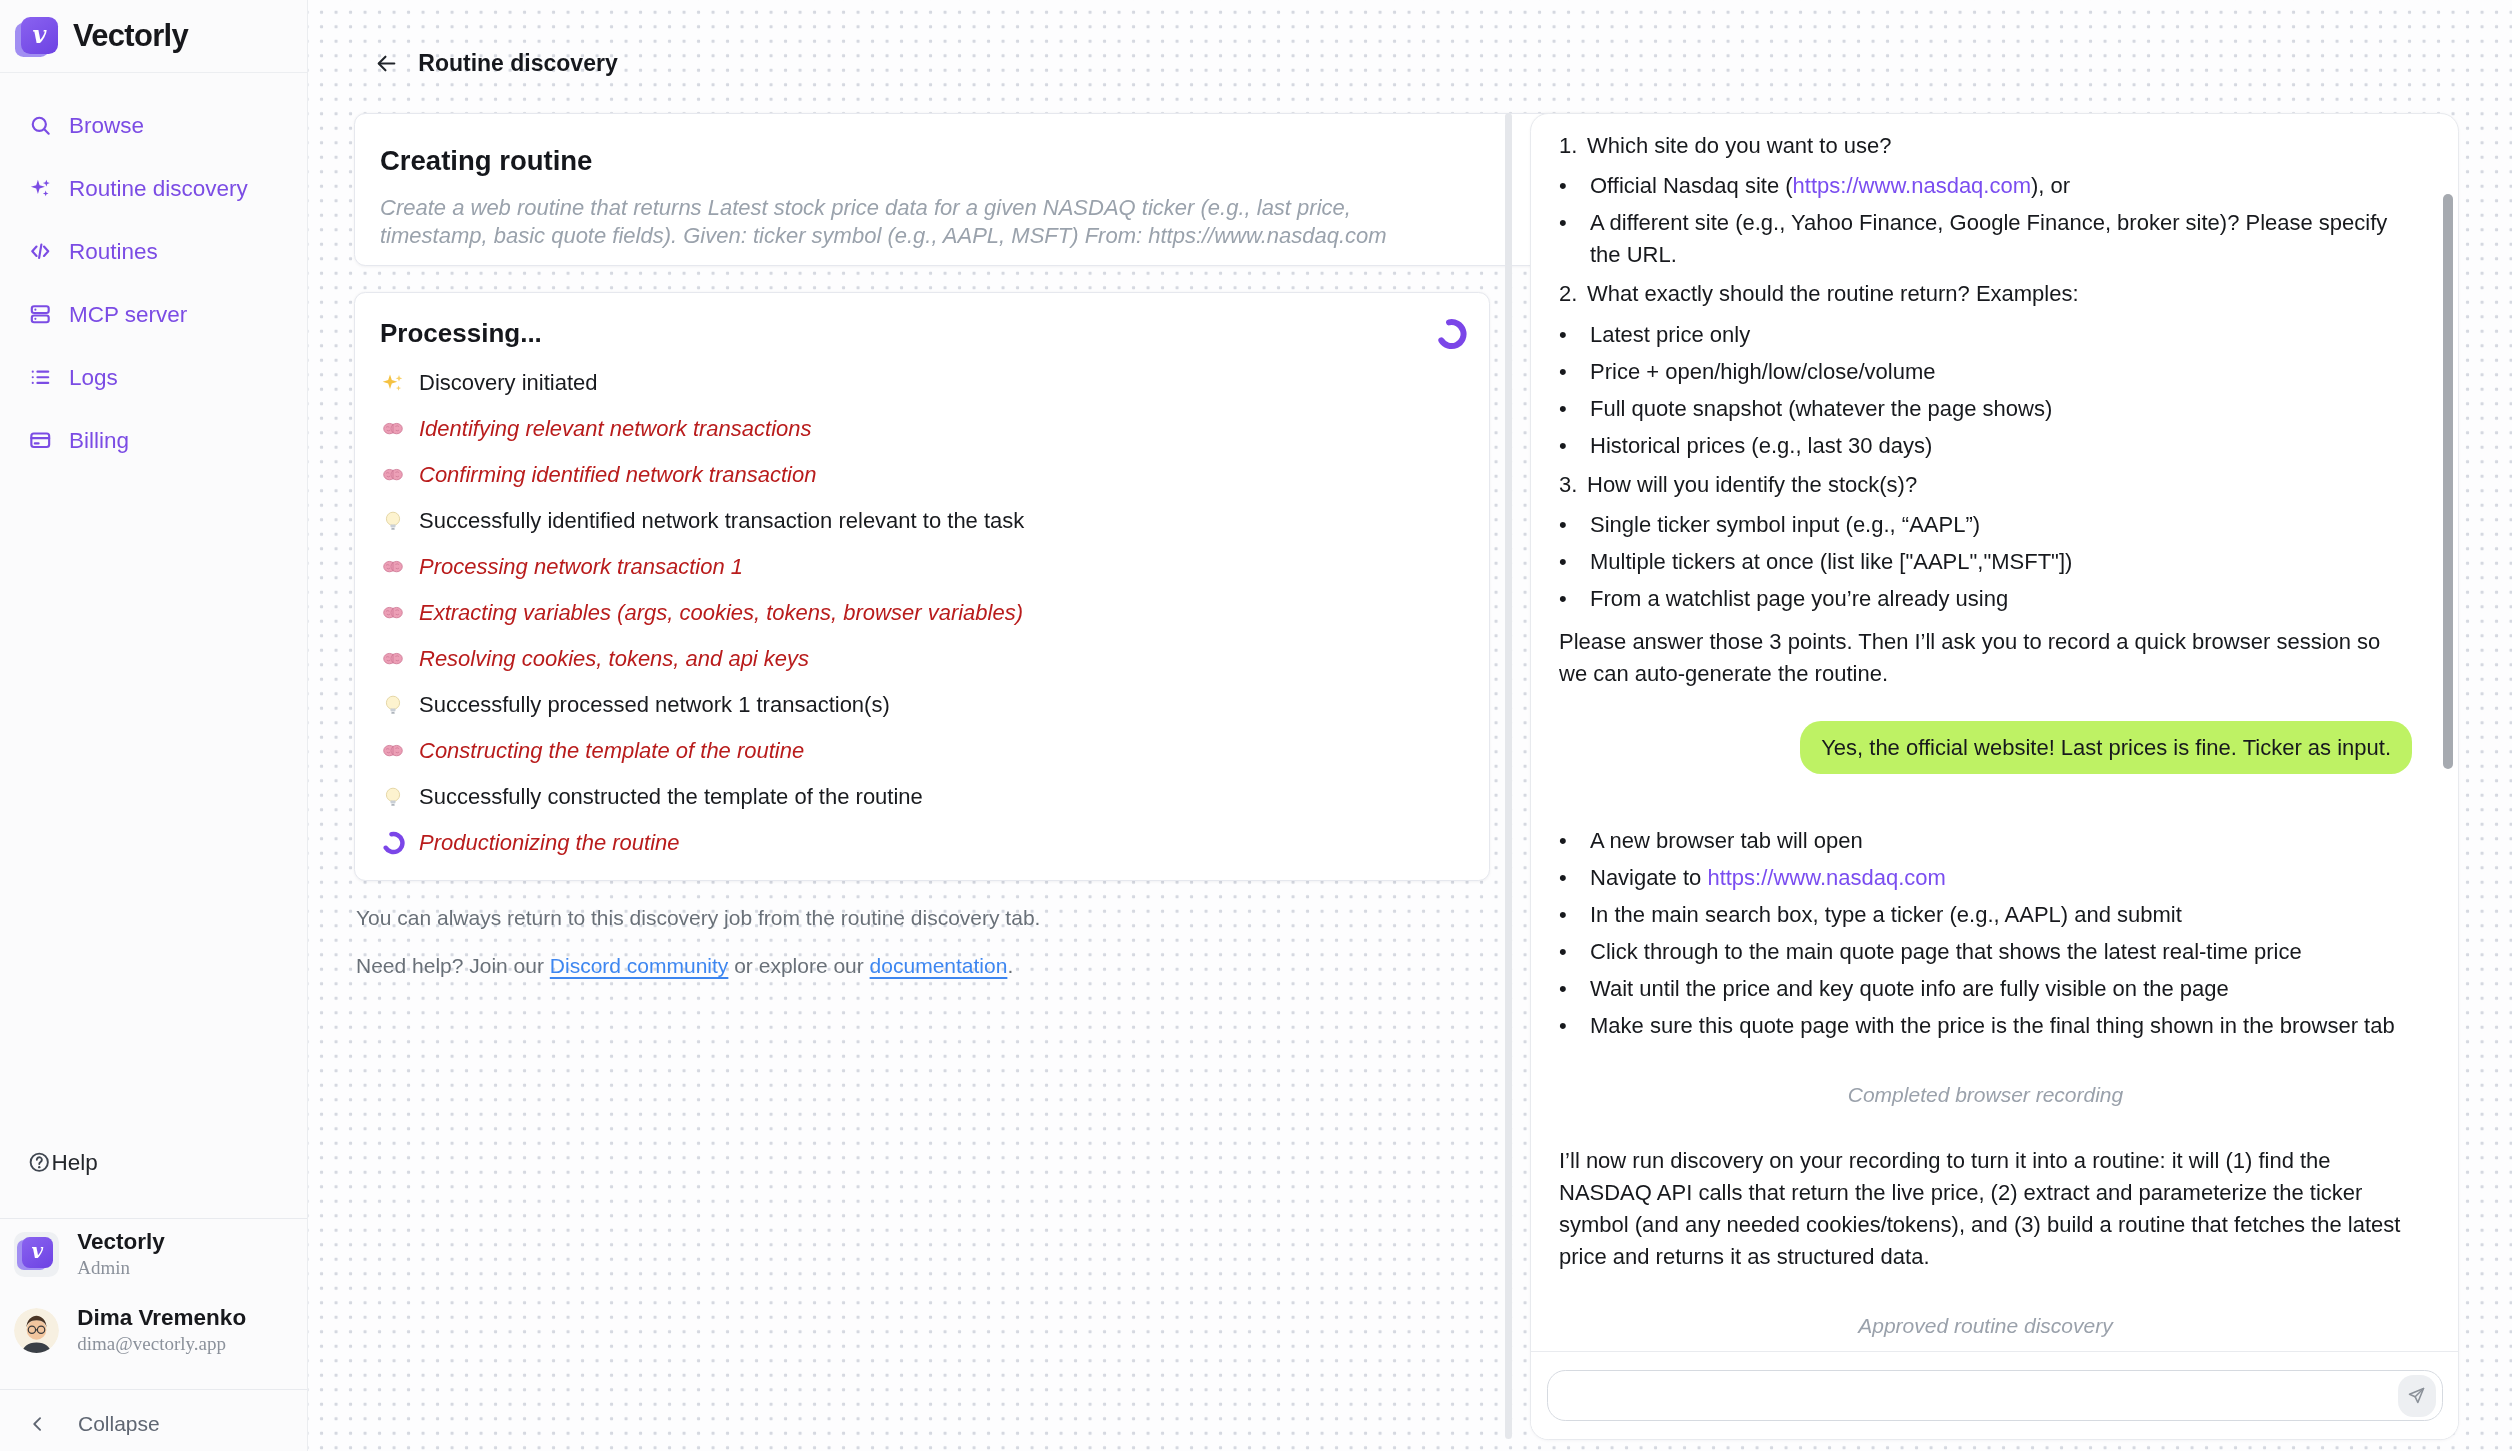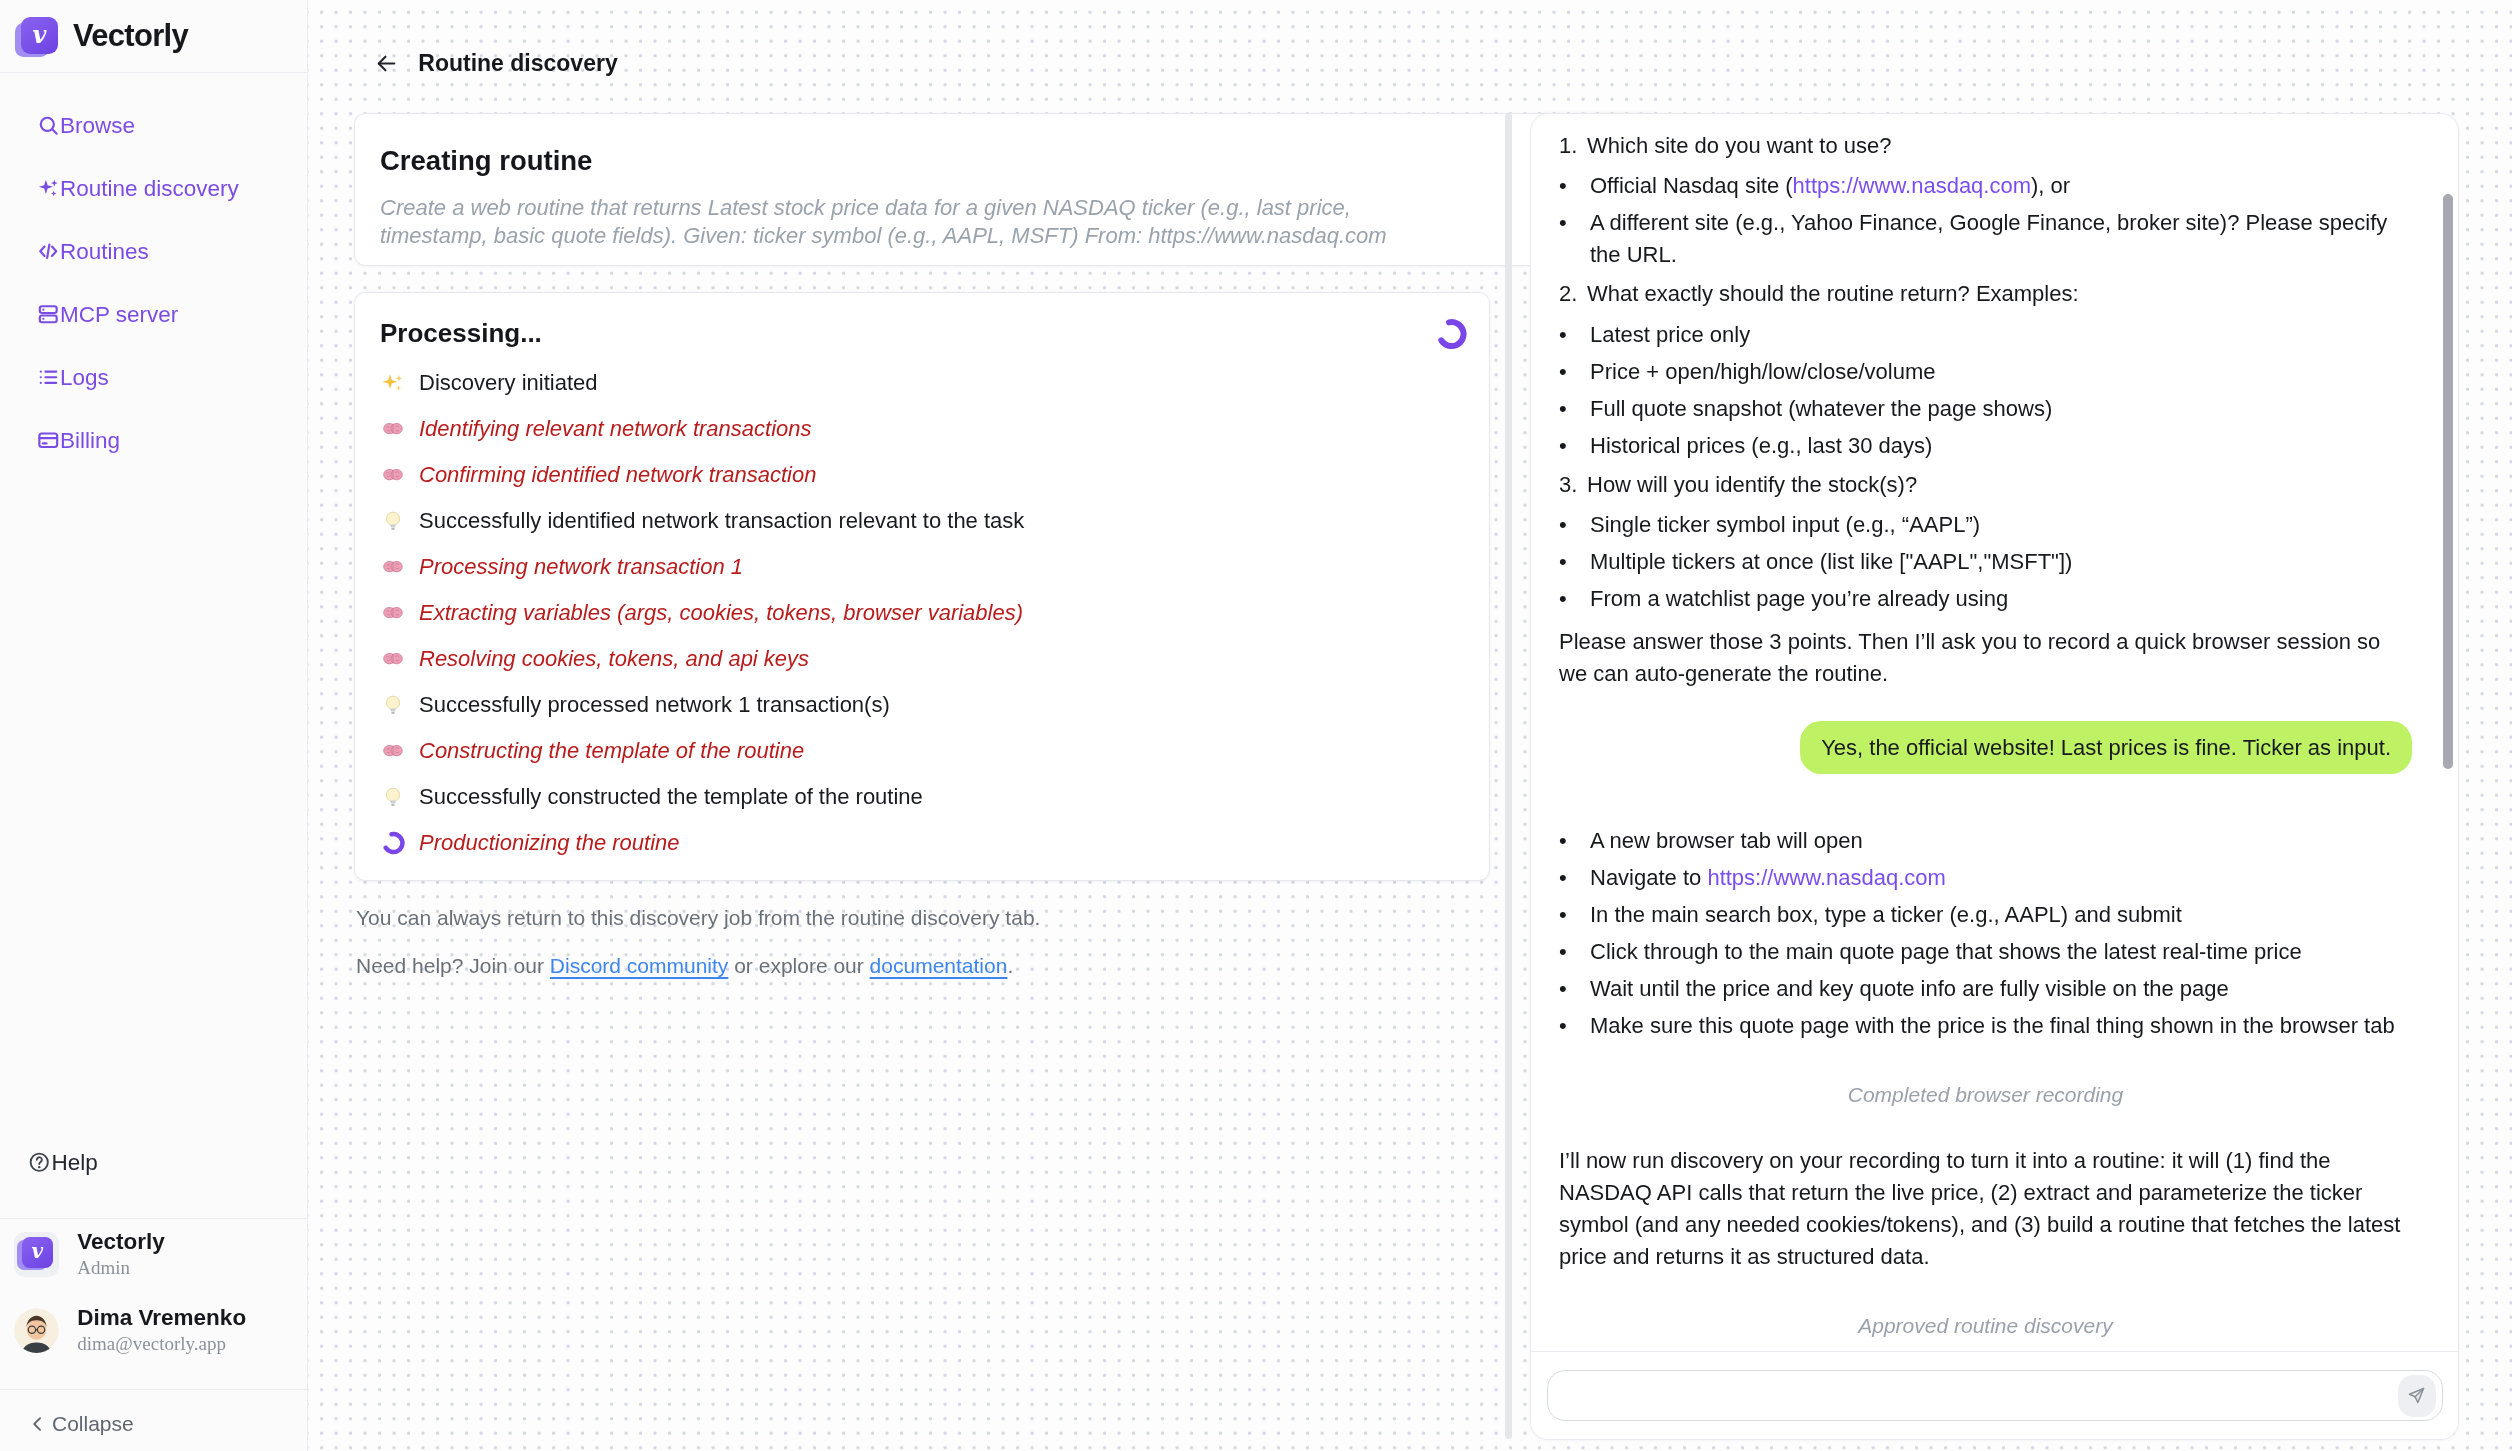--- a/index.html
+++ b/index.html
@@ -23,35 +23,35 @@
     background:#fbfbfc;border-right:1.4px solid #ebedf0;box-sizing:border-box;
   }
   .side-header{position:absolute;left:0;top:0;width:100%;height:73px;border-bottom:1.4px solid #eceef1;box-sizing:border-box;}
   .logo-mark{position:absolute;left:21px;top:17px;width:37px;height:37px;}
   .logo-mark::before{content:"";position:absolute;left:-6.3px;top:5.6px;width:34px;height:34px;border-radius:8.5px;background:#a18ef2;}
   .logo-sq{position:absolute;left:0;top:0;width:37px;height:37px;border-radius:9.2px;
     background:linear-gradient(145deg,#8a63f0,#6d42e3);display:flex;align-items:center;justify-content:center;}
   .logo-v{color:#fff;font-family:"DejaVu Serif",serif;font-style:italic;font-weight:700;font-size:24px;line-height:1;transform:translatey(-0.7px);}
   .logo-text{position:absolute;left:73px;top:18.3px;font-size:31px;font-weight:800;letter-spacing:-0.7px;color:#17181c;}
   .nav{position:absolute;left:0;top:94px;right:0;}
-  .nav-item{height:63px;display:flex;align-items:center;padding-left:28px;color:#7b4ce4;cursor:pointer;margin-left:8px;}
+  .nav-item{height:63px;display:flex;align-items:center;padding-left:28px;gap:17px;color:#7b4ce4;cursor:pointer;}
   .nav-item .nicon{width:24px;height:24px;flex:0 0 24px;display:flex;align-items:center;justify-content:center;}
   .nav-item .nlabel{font-size:22.5px;font-weight:500;}
   .help-row{position:absolute;left:0;top:1131px;right:0;height:63px;display:flex;align-items:center;padding-left:28px;gap:1px;color:#2c3138;}
   .help-row .nlabel{font-size:22.5px;font-weight:500;color:#23262b;}
   .side-div{position:absolute;left:0;right:0;height:1.4px;background:#e8eaee;}
   .account-row{position:absolute;left:14px;right:8.5px;display:flex;align-items:center;gap:18.3px;}
   .ws-avatar{width:45px;height:45px;border-radius:10.6px;background:#eef0f3;position:relative;flex:0 0 45px;}
   .ws-avatar::before{content:"";position:absolute;left:2.8px;top:8.5px;width:30px;height:30px;border-radius:7px;background:#a18ef2;}
   .ws-avatar .inner{position:absolute;left:7.7px;top:5px;width:31px;height:31px;border-radius:7.7px;background:linear-gradient(145deg,#8a63f0,#6d42e3);display:flex;align-items:center;justify-content:center;}
   .ws-avatar .logo-v{font-size:20px;}
   .acct-name{font-size:22.5px;font-weight:700;color:#17181c;line-height:25px;}
   .acct-sub{font-size:19px;color:#8b919b;line-height:23px;margin-top:2.1px;font-family:Liberation Serif, serif;}
   .user-avatar{width:45px;height:45px;border-radius:50%;flex:0 0 45px;overflow:hidden;}
-  .collapse-row{position:absolute;left:28px;top:1412px;display:flex;align-items:center;gap:4px;color:#5f6672;cursor:pointer;}
+  .collapse-row{position:absolute;left:28px;top:1412px;display:flex;align-items:center;gap:30px;color:#5f6672;cursor:pointer;}
   .collapse-row .nlabel{font-size:21px;}
   
   .main-header{position:absolute;left:372px;top:49px;display:flex;align-items:center;gap:18.3px;}
   .back-btn{width:28px;height:28px;display:flex;align-items:center;justify-content:center;cursor:pointer;}
   .page-title{font-size:23px;font-weight:700;color:#16181d;}
   .card{position:absolute;background:#ffffff;border:1.4px solid #e6e8ee;border-radius:11.3px;box-sizing:border-box;box-shadow:0 0.7px 2.8px rgba(16,24,40,.05);}
   .card-creating{left:354px;top:113px;width:1312px;padding:31px 25px 15px 25px;}
   .cc-title{font-size:27.5px;font-weight:700;color:#15171c;line-height:31px;}
   .cc-desc{margin-top:18.3px;font-size:22px;line-height:28px;font-style:italic;color:#9aa2ac;max-width:1078px;}
   .card-processing{left:354px;top:292px;width:1136px;padding:25px 22.5px 14px 25px;}

